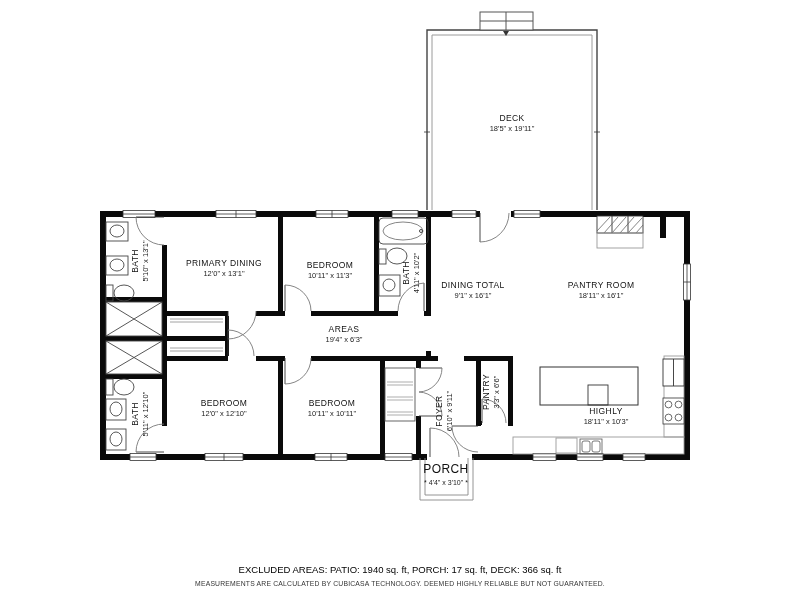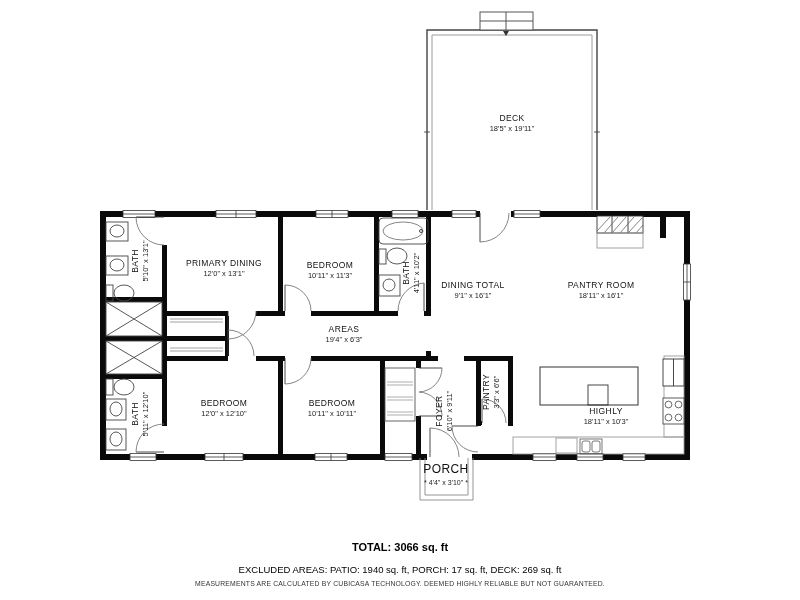--- a/index.html
+++ b/index.html
@@ -323,17 +323,16 @@
   </div>
   <div class="room-label" style="left:606px;top:416px">
     <div class="rname">HIGHLY</div>
     <div class="rdims">18'11" x 10'3"</div>
   </div>
   <div class="room-label" style="left:446px;top:474px">
     <div class="rname" style="font-size:12px">PORCH</div>
     <div class="rdims" style="font-size:7px">* 4'4" x 3'10" *</div>
   </div>
 
-  <div class="footer-line f-total">TOTAL: 3066 sq. ft</div>
-  <div class="footer-line f-excluded">EXCLUDED AREAS: PATIO: 1940 sq. ft, PORCH: 17 sq. ft, DECK: 269 sq. ft</div>
+  <div class="footer-line f-excluded">EXCLUDED AREAS: PATIO: 1940 sq. ft, PORCH: 17 sq. ft, DECK: 366 sq. ft</div>
   <div class="footer-line f-disclaimer">MEASUREMENTS ARE CALCULATED BY CUBICASA TECHNOLOGY. DEEMED HIGHLY RELIABLE BUT NOT GUARANTEED.</div>
 
 </div>
 
 </body></html>

